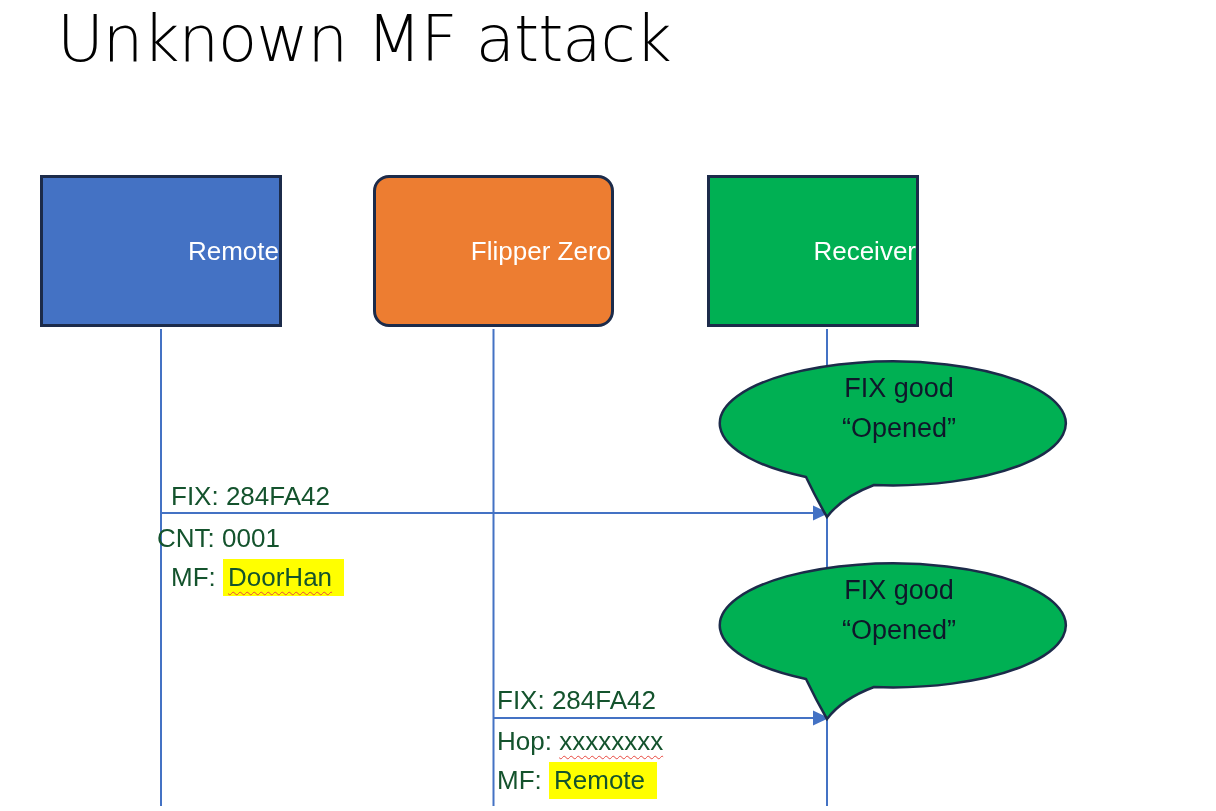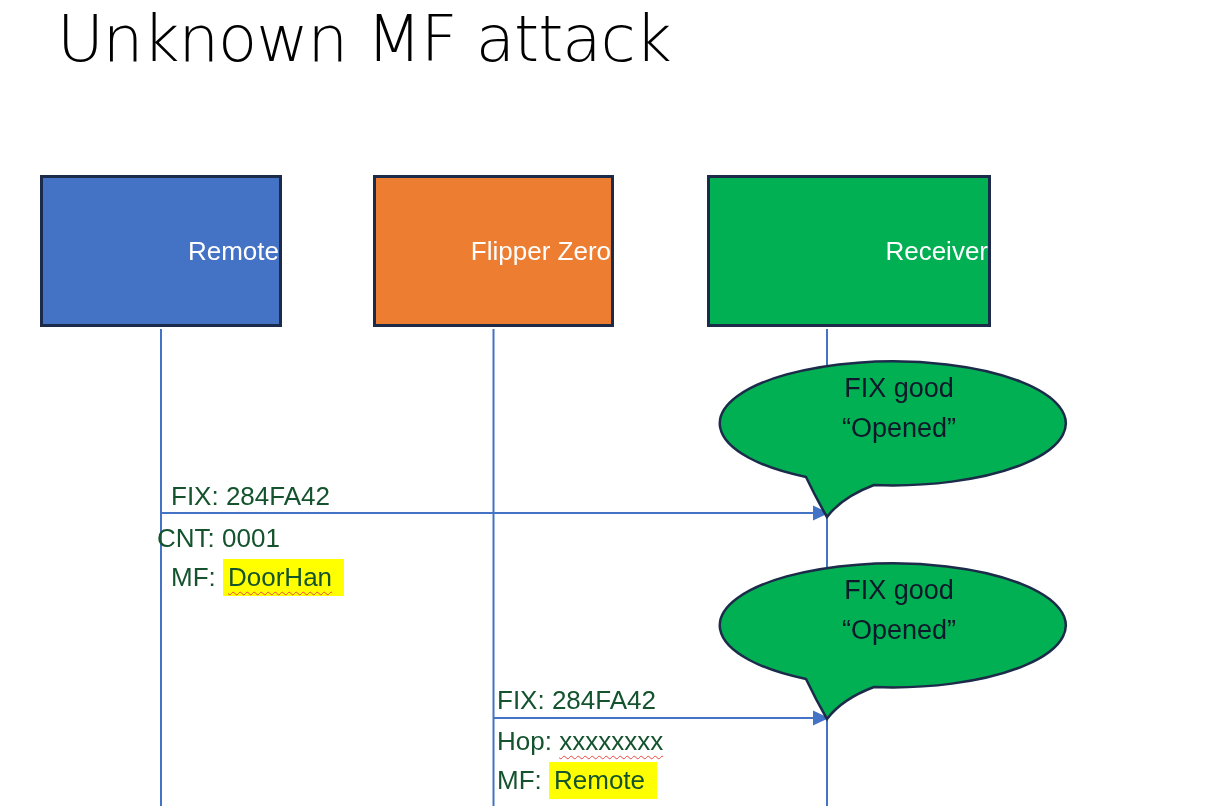--- a/index.html
+++ b/index.html
@@ -38,22 +38,22 @@
     height: 152px;
     border: 3px solid #1C2B4A;
     box-sizing: border-box;
     display: flex;
     align-items: center;
     justify-content: flex-end;
     color: #ffffff;
     font-size: 26px;
   }
   .actor-remote   { left: 40px;  width: 242px; background: #4472C4; }
-  .actor-flipper  { left: 373px; width: 241px; background: #ED7D31; }
-  .actor-receiver { left: 707px; width: 284px; background: #00B053; }
+  .actor-flipper  { left: 373px; width: 241px; background: #ED7D31; border-radius: 16px; }
+  .actor-receiver { left: 707px; width: 212px; background: #00B053; }
 
   .msg-line {
     position: absolute;
     color: #14532d;
     font-size: 26px;
     white-space: nowrap;
     line-height: 34px;
   }
   .hl {
     background: #FFFF00;

